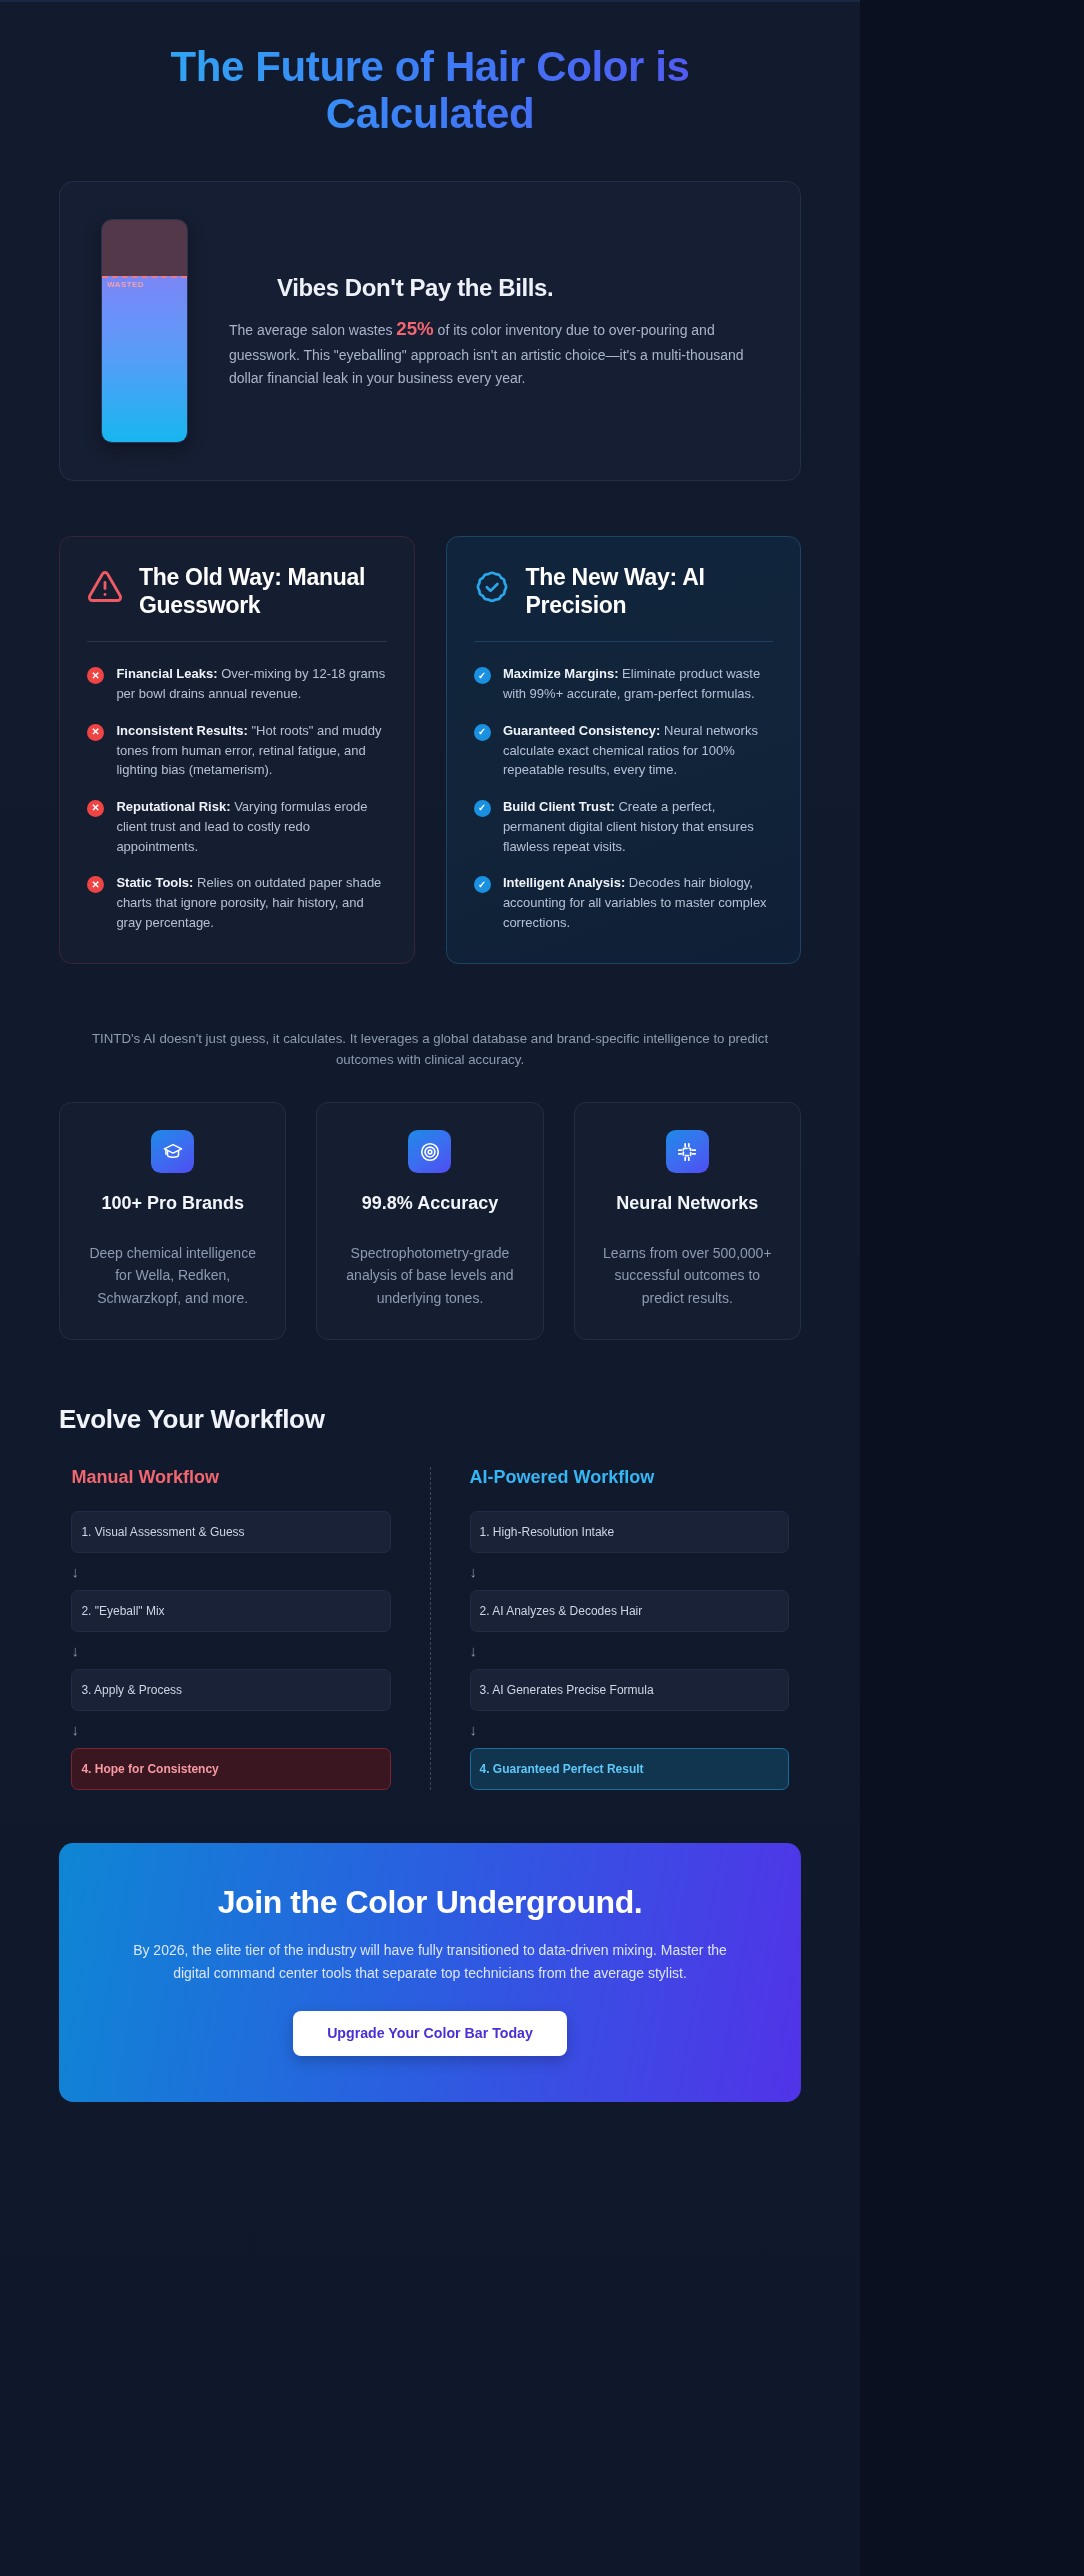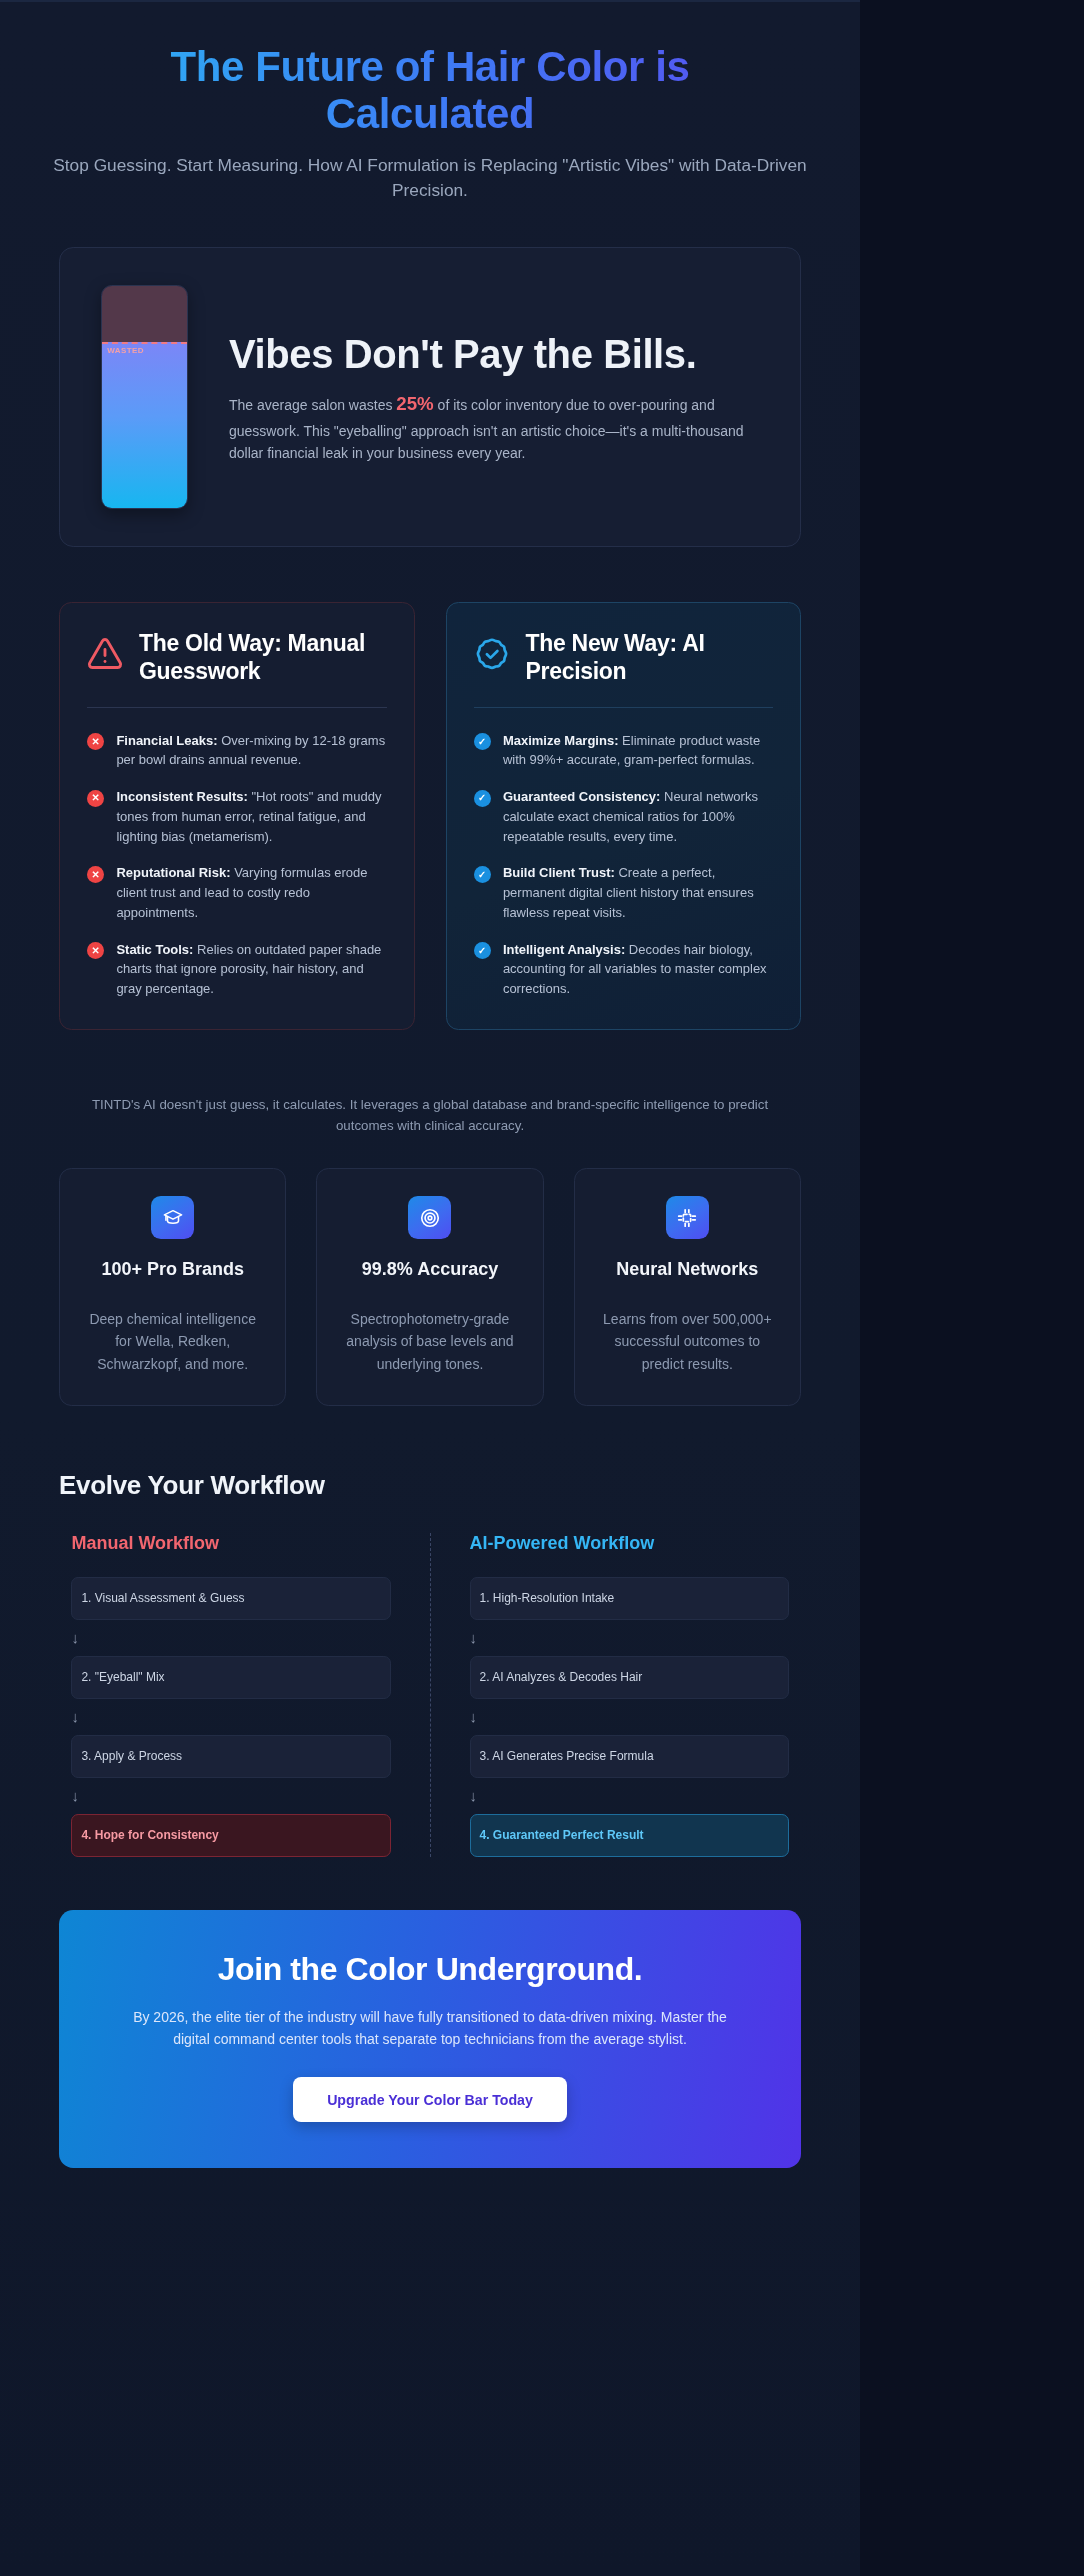--- a/index.html
+++ b/index.html
@@ -61,21 +61,21 @@
   .beaker .dash{
     position:absolute;left:0;right:0;top:25%;height:0;
     border-top:2.7px dashed #ef7a84;
   }
   .beaker .wasted-lbl{
     position:absolute;left:5.3px;top:calc(25% + 4.4px);
     font-size:8px;letter-spacing:0.4px;color:#f2a0a8;font-weight:600;
   }
   .stat-text{flex:1;padding-top:1.8px;}
   .stat-text h2{
-    font-size:40px;font-weight:bold;line-height:1.15;color:#eef2f8;letter-spacing:-0.4px;
+    font-size:24px;font-weight:bold;line-height:1.15;color:#eef2f8;letter-spacing:-0.4px;margin-left:48px;
   }
   .stat-text p{
     margin-top:12.4px;font-size:14px;line-height:1.62;color:#a9b4c8;max-width:675px;
   }
   .pct{color:#f2666f;font-weight:bold;font-size:18.7px;}
 
   
   .compare{margin-top:55px;display:flex;gap:31px;}
   .cmp{
     flex:1;border-radius:12.4px;padding:27px 27px 30px 27px;
@@ -171,21 +171,20 @@
     font-family:"Liberation Mono",monospace;
   }
 </style>
 </head>
 <body>
 
 <div class="page">
 
   <section class="hero">
     <h1>The Future of Hair Color is Calculated</h1>
-    <p>Stop Guessing. Start Measuring. How AI Formulation is Replacing "Artistic Vibes" with Data-Driven Precision.</p>
   </section>
 
   <div class="wrap">
 
     <section class="stat-card">
       <div class="beaker">
         <div class="wasted-zone"></div>
         <div class="fill"></div>
         <div class="dash"></div>
         <div class="wasted-lbl">WASTED</div>

